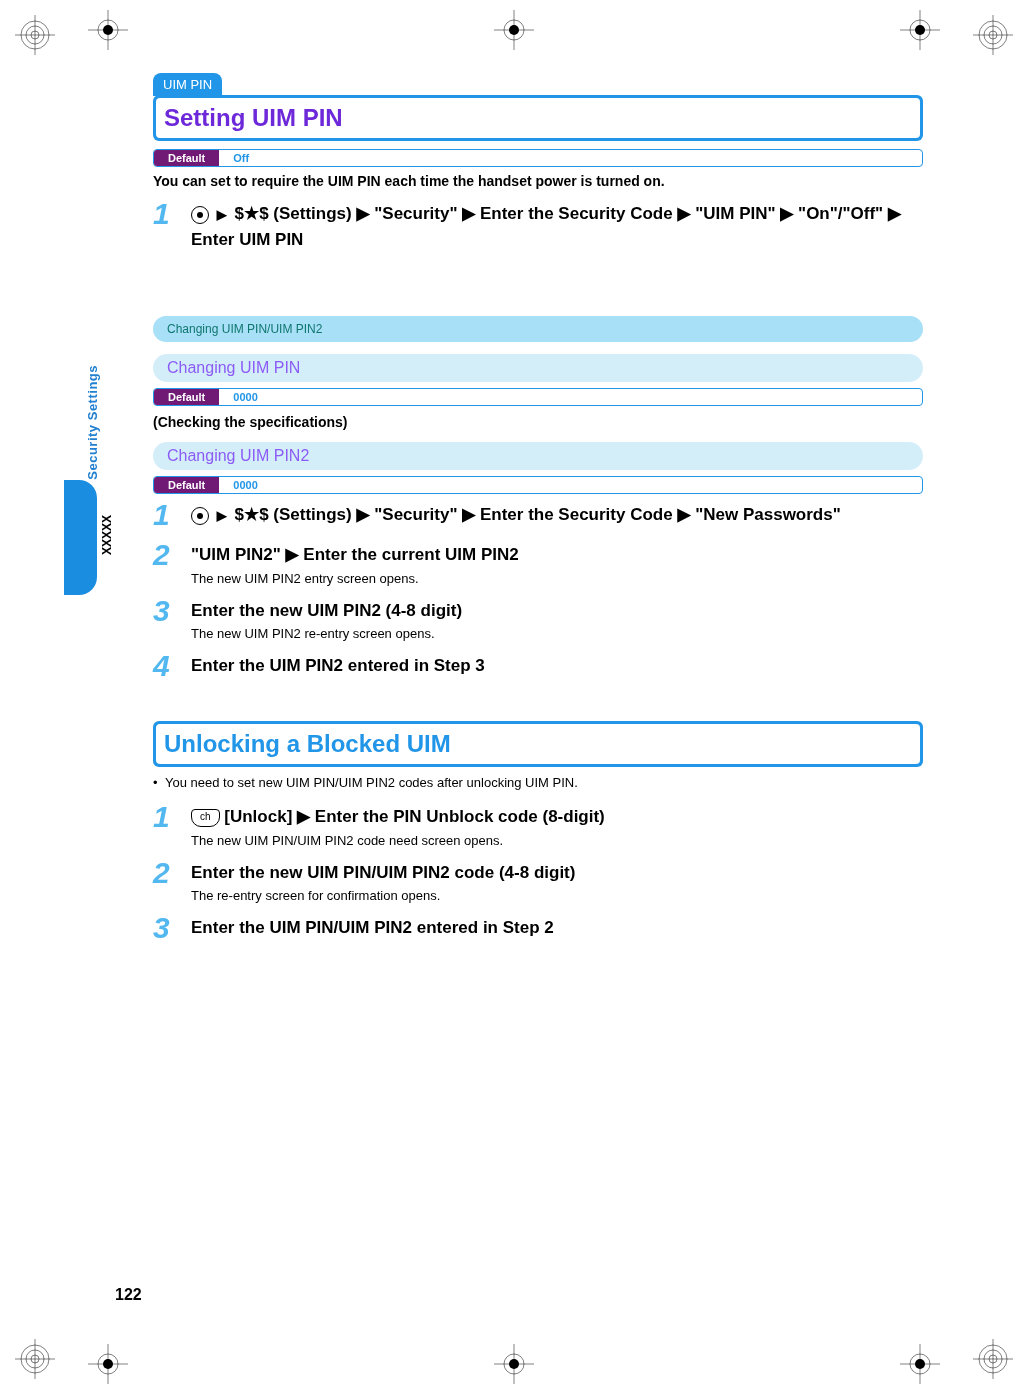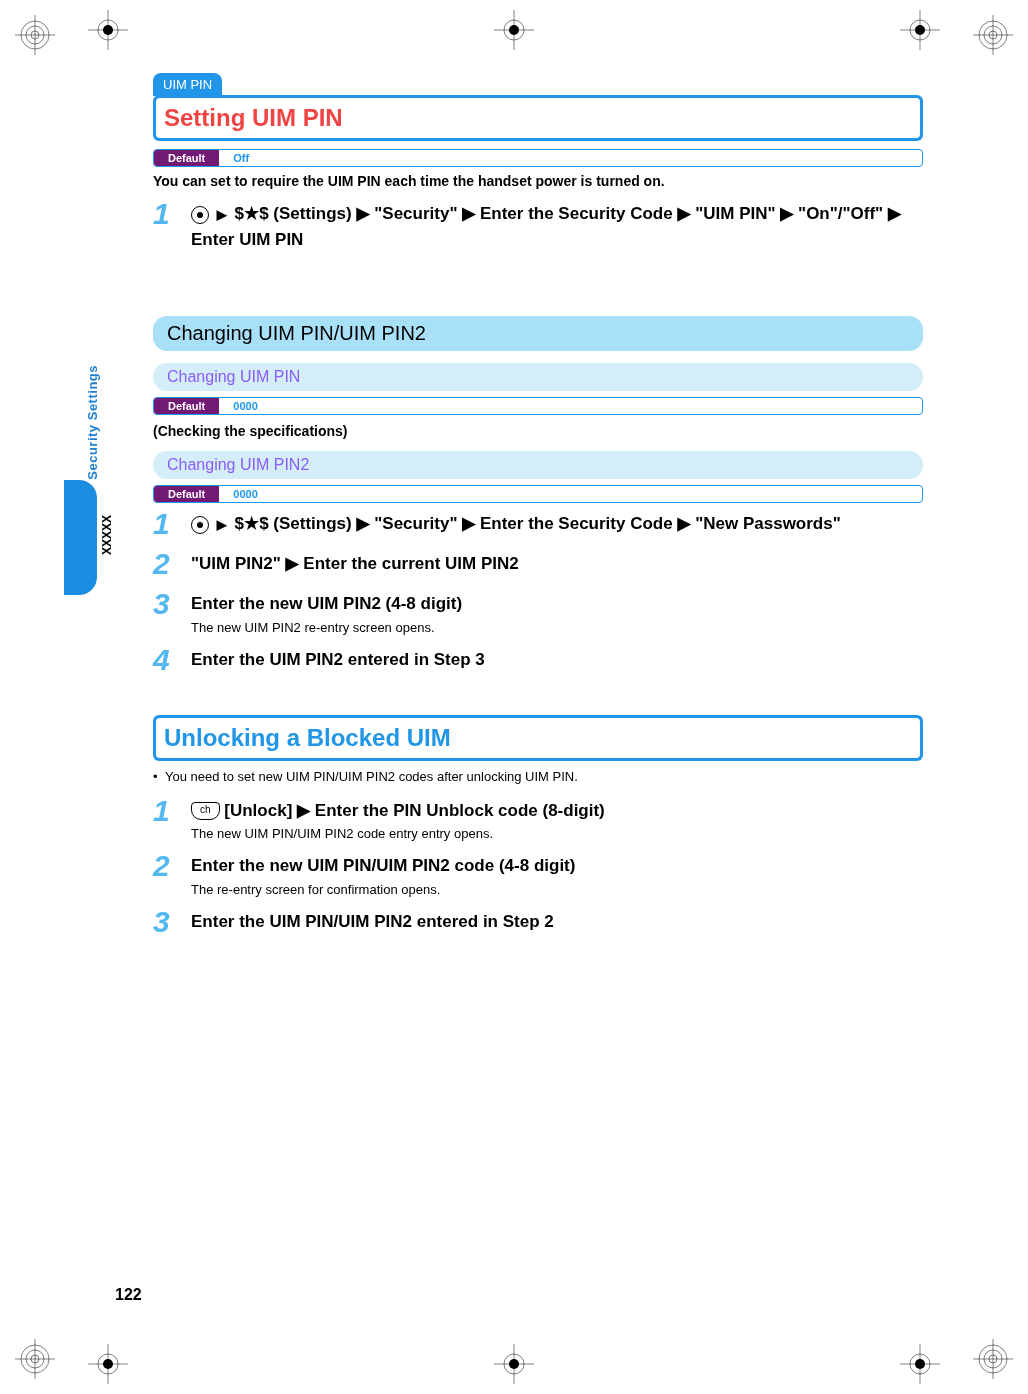--- a/index.html
+++ b/index.html
@@ -26,21 +26,21 @@
     
     .side-tab { position: absolute; left: -30px; top: 270px; }
     .side-tab-label { writing-mode: vertical-rl; font-size: 13px; font-weight: bold; color: #2180d0; letter-spacing: 0.5px; transform: rotate(180deg); }
     .side-tab-block { position: absolute; left: -51px; top: 385px; background: #1a8de0; width: 33px; height: 115px; border-radius: 0 18px 18px 0; }
     .side-tab-x { writing-mode: vertical-rl; font-size: 12px; color: #000; transform: rotate(180deg); position: absolute; left: 36px; top: 35px; font-weight: bold; }
 
     
     .section-category { background: #2196e8; color: #fff; font-size: 13px; font-weight: normal; padding: 4px 10px; border-radius: 8px 8px 0 0; display: inline-block; }
     .section-title-bar { background: #2196e8; border-radius: 6px; padding: 3px; margin-bottom: 8px; }
     .section-title-inner { background: #fff; border-radius: 4px; padding: 6px 8px; }
-    .section-title { font-size: 24px; font-weight: bold; color: #ef4444; }
+    .section-title { font-size: 24px; font-weight: bold; color: #6d28d9; }
     .section-title-inner.blue-text .section-title { color: #2196e8; }
 
     
     .default-row { display: flex; border: 1px solid #2196e8; border-radius: 4px; overflow: hidden; width:100%; margin-bottom: 6px; font-size: 11px; }
     .default-label { background: #701a75; color: #fff; font-weight: bold; padding: 2px 14px; }
     .default-value { color: #2196e8; font-weight: bold; padding: 2px 14px; flex:1; }
 
     .intro-text { font-size: 14px; font-weight: bold; margin-bottom: 10px; }
 
     
@@ -49,21 +49,21 @@
     .step-body { flex: 1; padding-top: 2px; }
     .step-instruction { font-size: 17px; font-weight: bold; line-height: 1.5; }
     .step-note { font-size: 13px; margin-top: 3px; }
 
     .icon-circle { display: inline-block; width: 18px; height: 18px; border: 1.5px solid #000; border-radius: 50%; position: relative; vertical-align: middle; background:#fff; }
     .icon-circle::after { content: ''; position: absolute; width: 6px; height: 6px; background: #000; border-radius: 50%; top: 50%; left: 50%; transform: translate(-50%,-50%); }
     .arrow { display: inline-block; margin: 0 3px; font-size: 13px; vertical-align: middle; }
     .key-icon { display: inline-block; border: 1.5px solid #000; border-radius: 4px 4px 10px 10px; padding: 0px 8px 2px; font-size: 10px; vertical-align: middle; background:#fff; font-weight:normal; line-height:1.4; min-width:26px; text-align:center;}
 
     
-    .subsection-bar { background: #a8e0f8; border-radius: 14px; padding: 6px 14px; margin: 24px 0 8px; font-size: 20px; color: #000000; }
+    .subsection-bar { background: #a8e0f8; border-radius: 14px; padding: 6px 14px; margin: 24px 0 8px; font-size: 12px; color: #0f766e; }
     .subsubsection-bar { background: #d4eef9; border-radius: 14px; padding: 5px 14px; margin: 12px 0 6px; font-size: 16px; color: #8b5cf6; }
 
     .check-spec { font-size: 14px; font-weight: bold; margin: 8px 0 12px; }
 
     .bullets { margin: 8px 0 12px; }
     .bullets li { font-size: 13px; margin-bottom: 6px; list-style: none; position: relative; padding-left: 12px; }
     .bullets li::before { content: '•'; position: absolute; left: 0; }
 
     .page-num { position: absolute; bottom: -5px; left: 0; font-size: 16px; font-weight: bold; }
 
@@ -197,20 +197,21 @@
           <span class="icon-circle"></span>
           <span class="arrow">▶</span>
           <span>$★$ (Settings) ▶ "Security" ▶ Enter the Security Code ▶ "New Passwords"</span>
         </div>
       </div>
     </div>
     <div class="step">
       <div class="step-num">2</div>
       <div class="step-body">
         <div class="step-instruction">"UIM PIN2" ▶ Enter the current UIM PIN2</div>
+        <div class="step-note">The new UIM PIN2 entry screen opens.</div>
       </div>
     </div>
     <div class="step">
       <div class="step-num">3</div>
       <div class="step-body">
         <div class="step-instruction">Enter the new UIM PIN2 (4-8 digit)</div>
         <div class="step-note">The new UIM PIN2 re-entry screen opens.</div>
       </div>
     </div>
     <div class="step">
@@ -231,21 +232,21 @@
       <li>You need to set new UIM PIN/UIM PIN2 codes after unlocking UIM PIN.</li>
     </ul>
 
     <div class="step">
       <div class="step-num">1</div>
       <div class="step-body">
         <div class="step-instruction">
           <span class="key-icon">ch</span>
           <span>[Unlock] ▶ Enter the PIN Unblock code (8-digit)</span>
         </div>
-        <div class="step-note">The new UIM PIN/UIM PIN2 code entry entry opens.</div>
+        <div class="step-note">The new UIM PIN/UIM PIN2 code need screen opens.</div>
       </div>
     </div>
     <div class="step">
       <div class="step-num">2</div>
       <div class="step-body">
         <div class="step-instruction">Enter the new UIM PIN/UIM PIN2 code (4-8 digit)</div>
         <div class="step-note">The re-entry screen for confirmation opens.</div>
       </div>
     </div>
     <div class="step">

